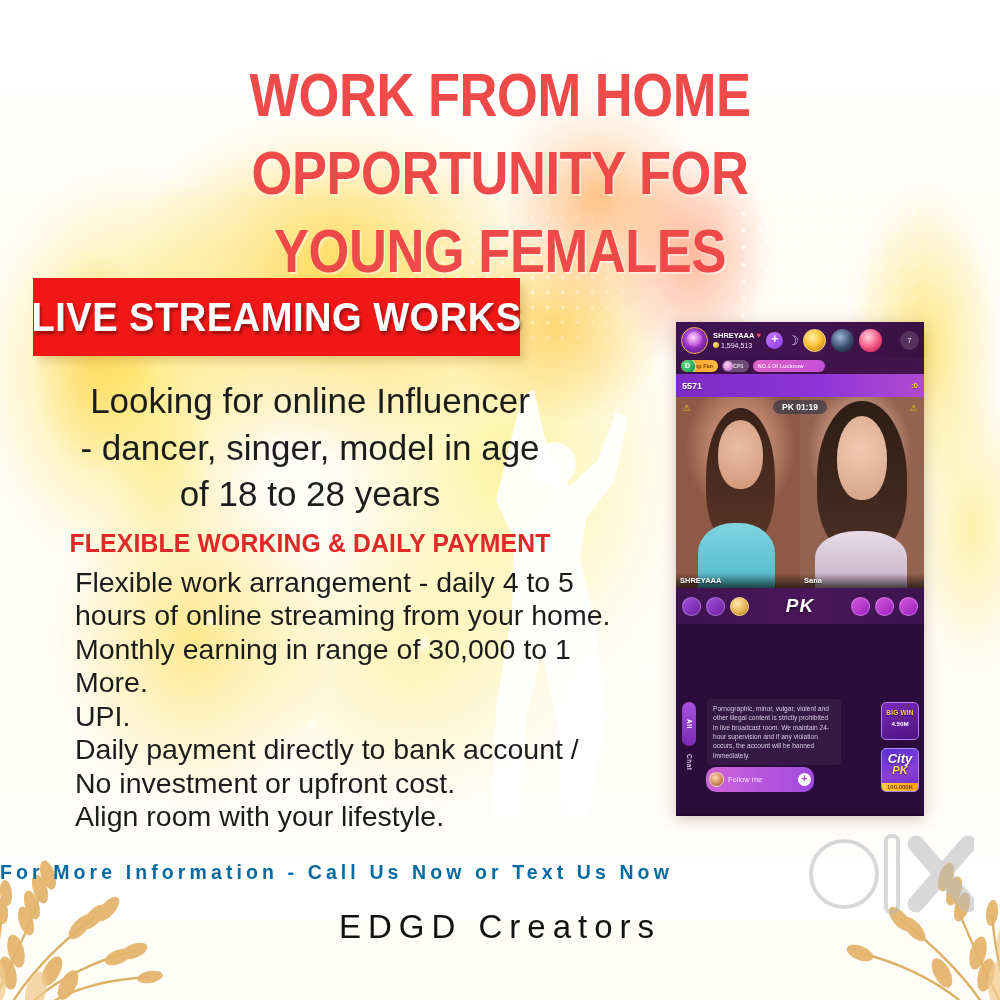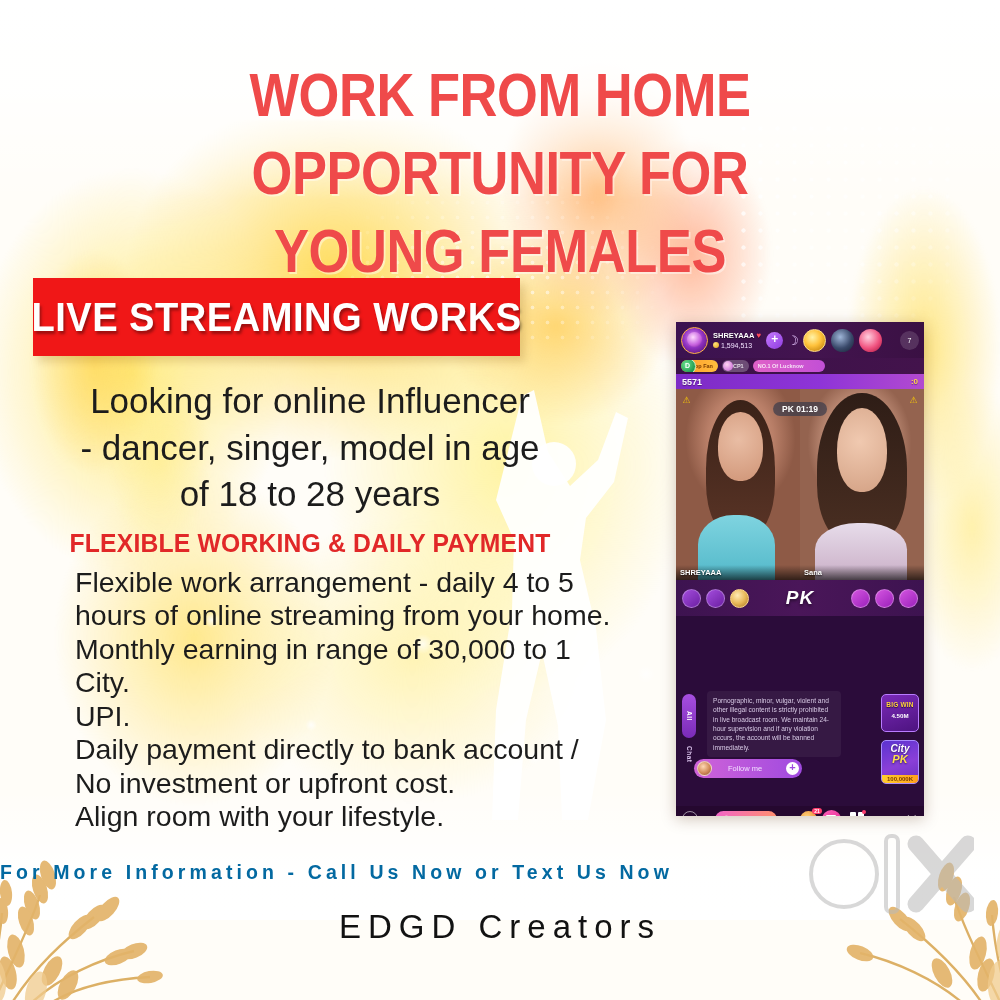--- a/index.html
+++ b/index.html
@@ -354,21 +354,21 @@
   .chip-cp::before{
     content:"";
     position:absolute; left:1px; top:1px;
     width:10px; height:10px; border-radius:50%;
     background:radial-gradient(circle at 40% 35%, #ffd4f2, #c25ad4);
   }
   .chip-loc{ background:linear-gradient(90deg,#e061c8,#c24fd6); min-width:72px; }
 
   
   .ph-score{
-    height:15px;
+    height:23px;
     background:linear-gradient(90deg,#7d2bc6 0%,#8e34d8 58%,#b24ad0 100%);
     display:flex; align-items:center; justify-content:space-between;
     padding:0 6px;
     font-size:9px; font-weight:700;
     text-shadow:0 1px 1px rgba(0,0,0,.4);
   }
   .ph-score .right{ color:#ffd54a; font-size:8px; }
 
   
   .ph-video{
@@ -399,21 +399,21 @@
   .hair{
     position:absolute;
     border-radius:50% 50% 40% 40%;
   }
   .torso{
     position:absolute;
     border-radius:46% 46% 0 0;
   }
 
   .pk-timer{
-    position:absolute; left:50%; top:13px;
+    position:absolute; left:50%; top:3px;
     transform:translateX(-50%);
     background:rgba(60,60,75,.72);
     border-radius:8px;
     padding:2px 9px;
     font-size:8.5px; font-weight:700;
     color:#fff;
     z-index:4;
     white-space:nowrap;
   }
   .warn-ic{
@@ -495,25 +495,25 @@
     position:absolute; left:31px; top:75px;
     width:134px;
     background:rgba(255,255,255,.055);
     border-radius:4px;
     padding:5px 6px;
     font-size:6.6px;
     line-height:1.42;
     color:#d9cbe6;
   }
   .follow-row{
-    position:absolute; left:18px; top:143px;
-    width:108px; height:19px;
+    position:absolute; left:30px; top:143px;
+    width:108px; height:25px;
     border-radius:10px;
     background:linear-gradient(90deg,#cf63d8,#a04ae0);
-    display:flex; align-items:center; gap:16px;
+    display:flex; align-items:center; gap:4px;
     padding:0 3px;
   }
   .follow-av{
     width:15px; height:15px; border-radius:50%;
     background:radial-gradient(circle at 40% 35%, #ffd9b5 0%, #d08a58 55%, #8a4a28 100%);
     border:1px solid rgba(255,255,255,.6);
     flex:0 0 auto;
   }
   .follow-txt{ font-size:7.5px; color:#f2e0ff; flex:1; }
   .follow-plus{
@@ -543,21 +543,21 @@
     letter-spacing:.2px;
   }
   .pw-sub{ font-size:6.2px; font-weight:700; color:#fff; margin-top:4px; }
   .promo-citypk{
     top:124px; height:44px;
     background:linear-gradient(160deg,#5b33d0,#8a3fd8 55%,#6b2fc0);
     border:1px solid #a98bff;
     padding-top:3px;
   }
   .cp-city{
-    font-size:10px; font-weight:700; font-style:italic; color:#fff;
+    font-size:13px; font-weight:700; font-style:italic; color:#fff;
     line-height:1; text-shadow:0 1px 2px rgba(0,0,0,.55);
   }
   .cp-pk{
     font-size:11px; font-weight:700; font-style:italic; color:#ffe14a;
     line-height:1.05; text-shadow:0 1px 2px rgba(0,0,0,.55);
   }
   .cp-num{
     position:absolute; left:0; right:0; bottom:0;
     background:linear-gradient(90deg,#ffcf2e,#ff9f1c);
     color:#7a3c00; font-size:6px; font-weight:700;
@@ -669,21 +669,21 @@
     <span class="ln">- dancer, singer, model in age</span>
     <span class="ln">of 18 to 28 years</span>
   </div>
 
   <div class="subhead">FLEXIBLE WORKING &amp; DAILY PAYMENT</div>
 
   <div class="body-copy">
     <span class="ln">Flexible work arrangement - daily 4 to 5</span>
     <span class="ln">hours of online streaming from your home.</span>
     <span class="ln">Monthly earning in range of 30,000 to 1</span>
-    <span class="ln">City.</span>
+    <span class="ln">More.</span>
     <span class="ln">UPI.</span>
     <span class="ln">Daily  payment directly to bank account /</span>
     <span class="ln">No investment or upfront cost.</span>
     <span class="ln">Align room with your lifestyle.</span>
   </div>
 
   <div class="phone">
 
     <div class="ph-header">
       <div class="ph-avatar"></div>

